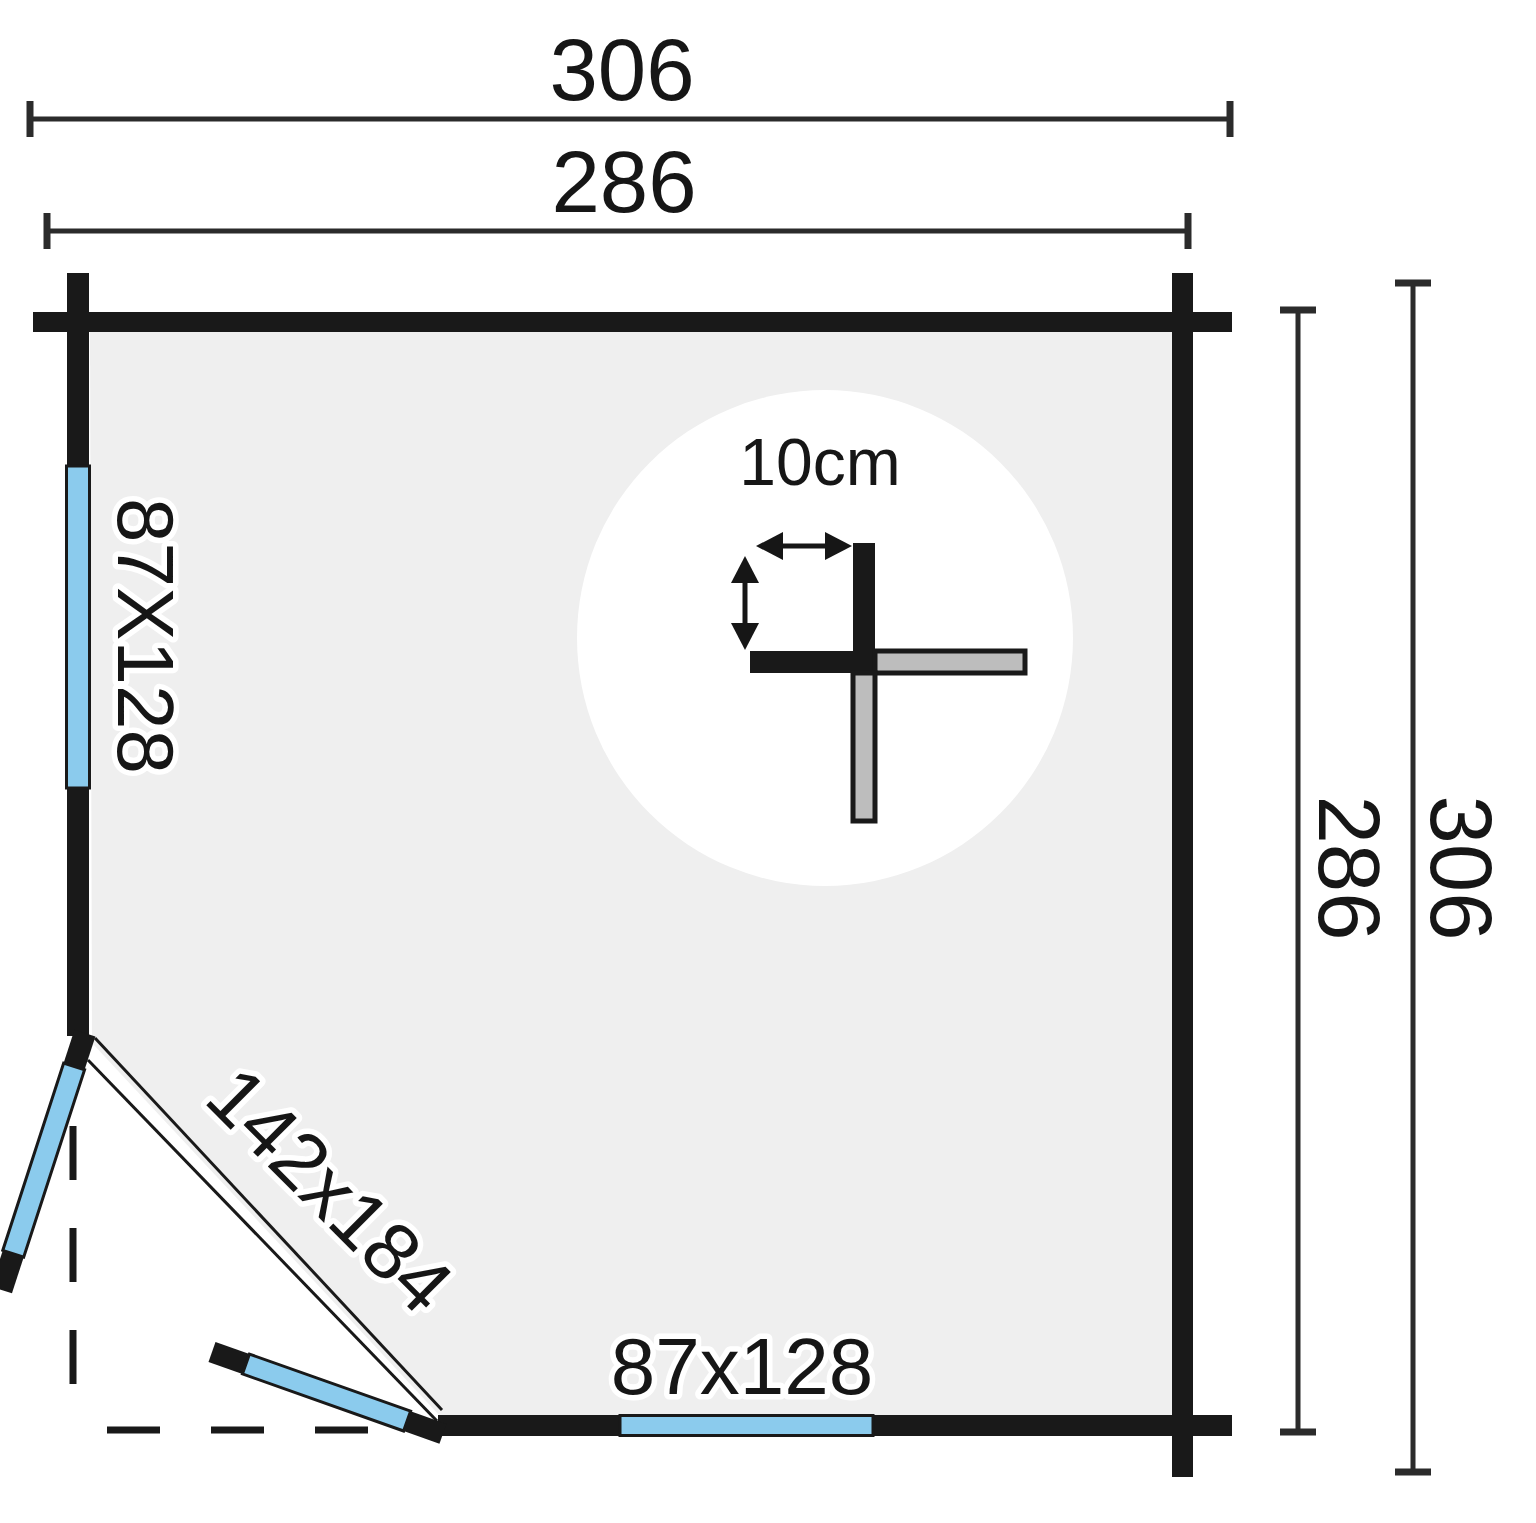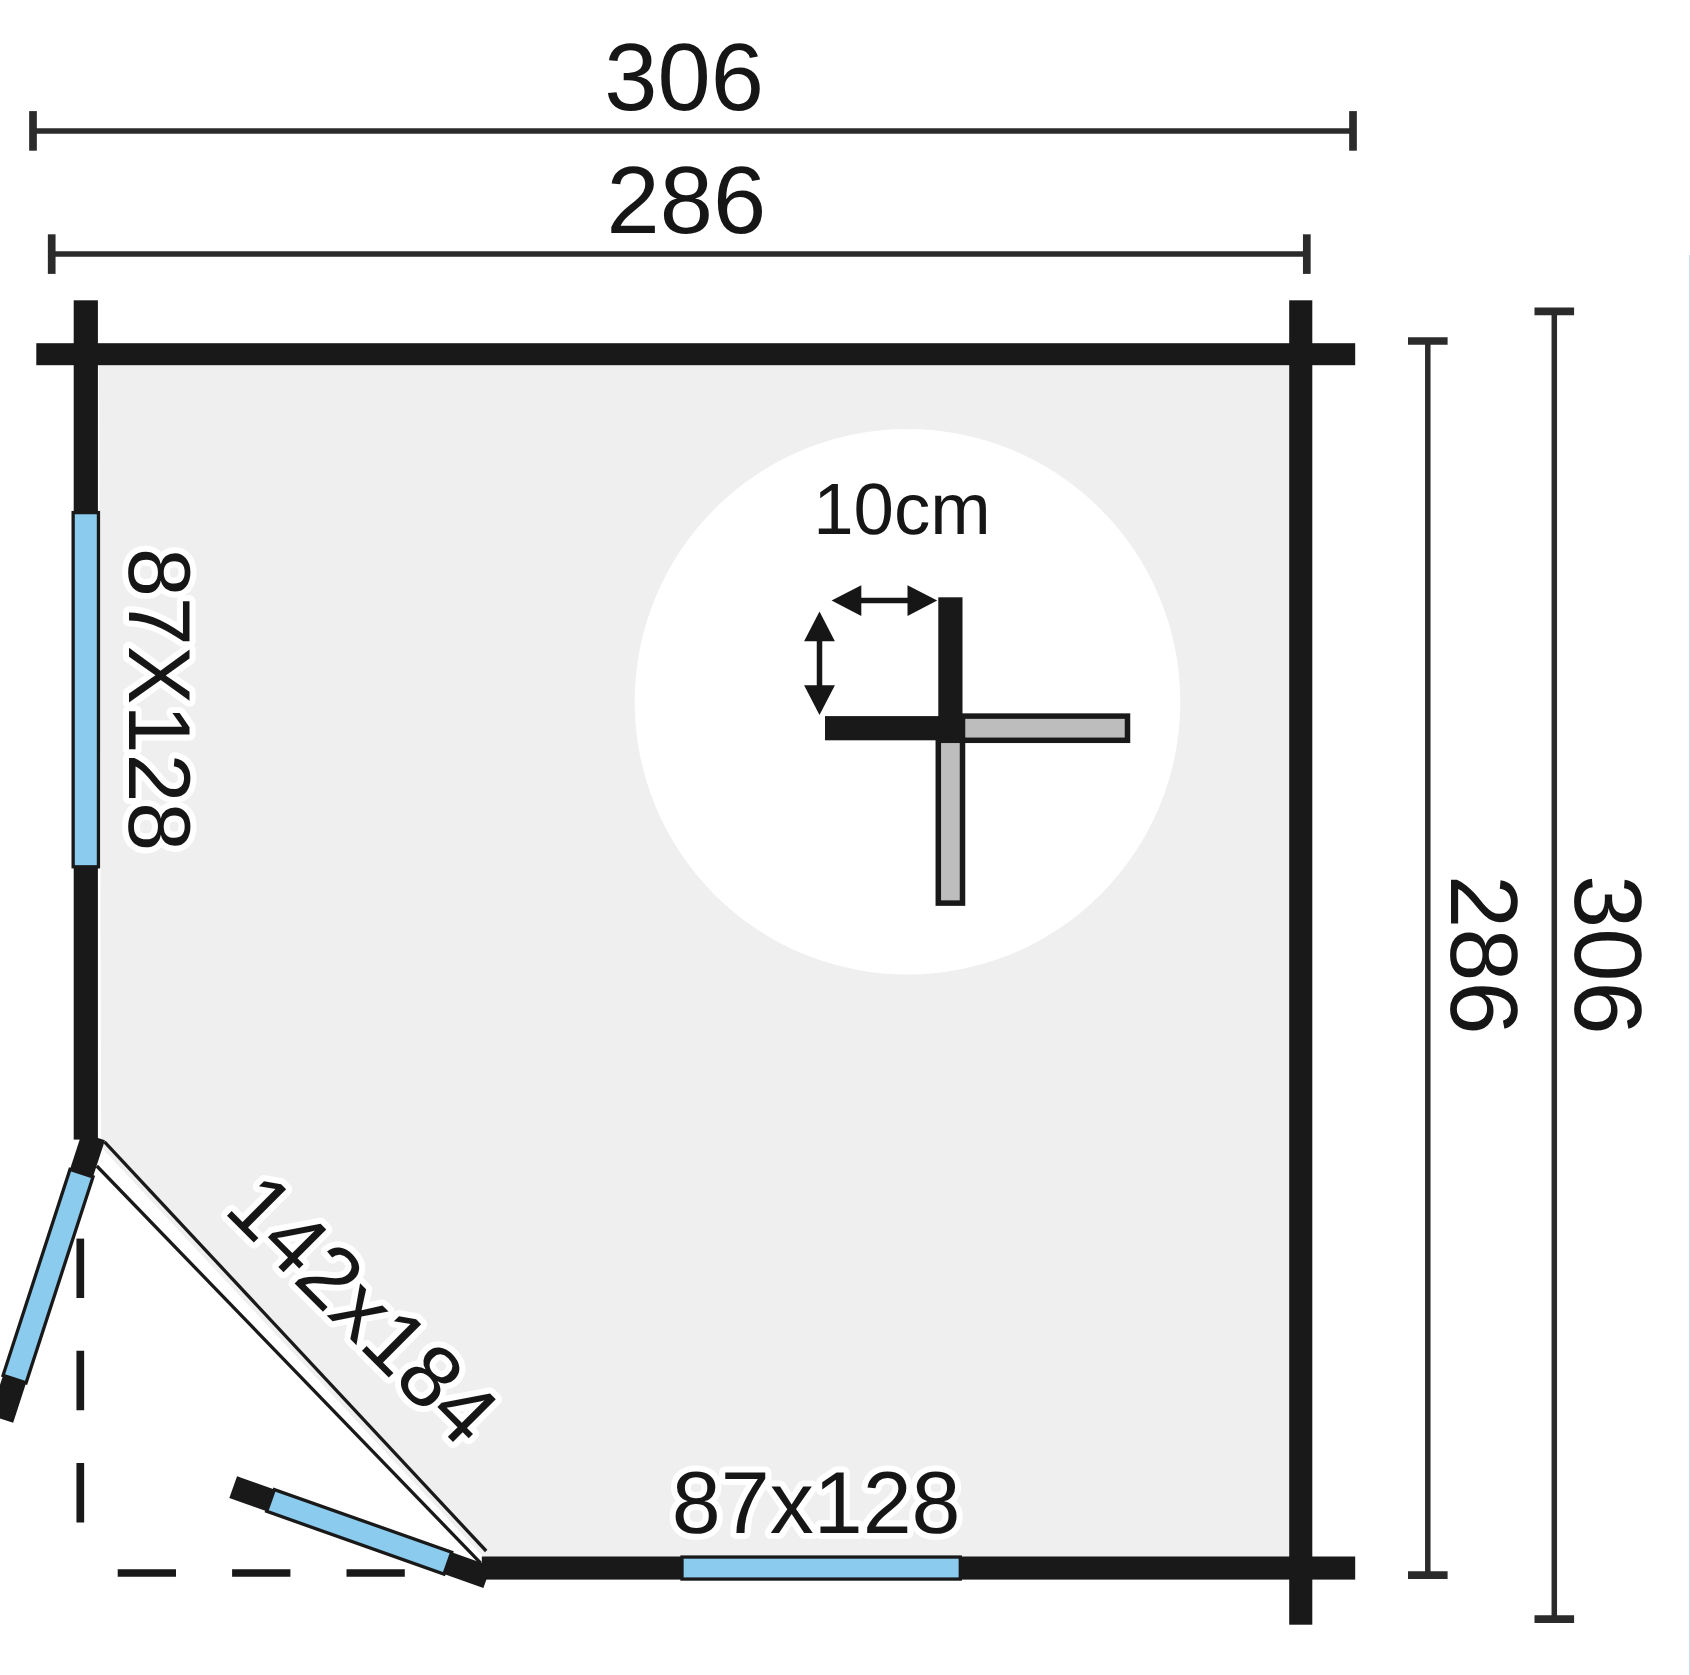--- a/index.html
+++ b/index.html
@@ -1,16 +1,16 @@
 <!DOCTYPE html>
 <html><head>
 <meta charset="utf-8">
 <style>
   html, body { margin: 0; padding: 0; background: #ffffff; }
-  .stage { position: relative; width: 1536px; height: 1523px; background: #0ea5e9; overflow: hidden; }
+  .stage { position: relative; width: 1536px; height: 1523px; background: #22c55e; overflow: hidden; }
   svg { display: block; }
 
   .wall   { fill: #191919; }
   .glz    { stroke: #191919; stroke-width: 3; }
   .log    { stroke: #191919; stroke-width: 5; }
   .thin   { stroke: #191919; stroke-width: 3; fill: none; }
   .dash   { stroke: #191919; stroke-width: 7; fill: none; }
   .dimln  { stroke: #2b2b2b; stroke-width: 5; fill: none; }
   .dimtk  { stroke: #2b2b2b; stroke-width: 7; fill: none; }
   .arrow  { fill: #161616; }

